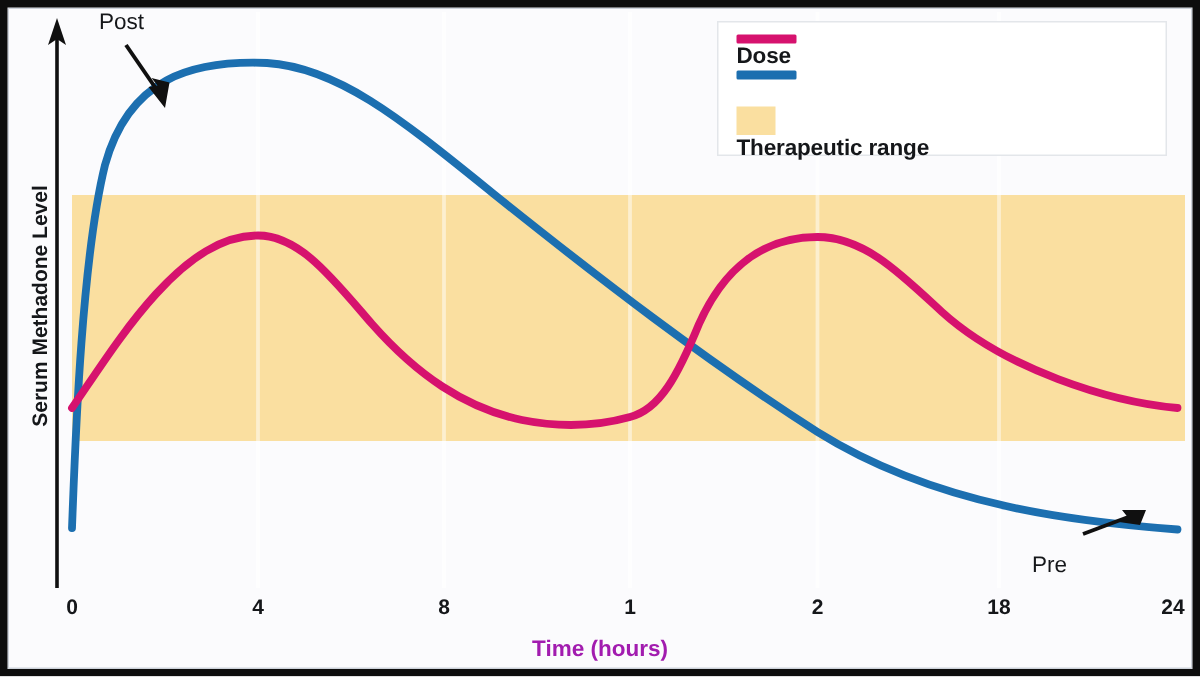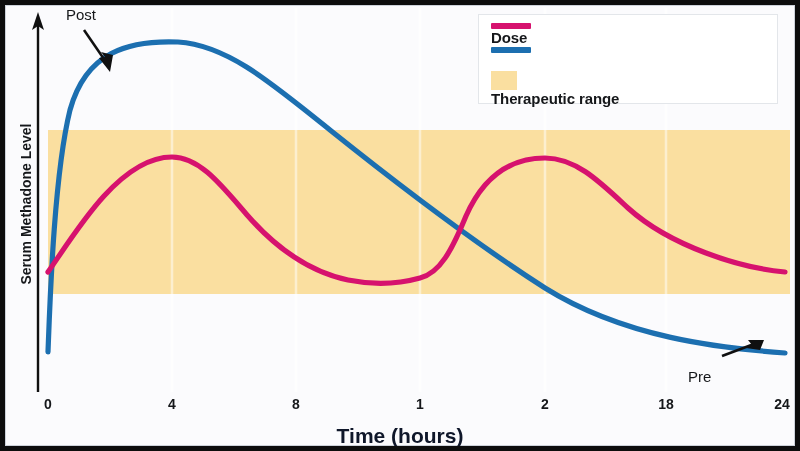--- a/index.html
+++ b/index.html
@@ -93,23 +93,23 @@
     color: #15171a;
     white-space: nowrap;
   }
   .x-axis-title {
     position: absolute;
     left: 0;
     top: 424px;
     width: 800px;
     text-align: center;
     font-family: "Liberation Sans", sans-serif;
-    font-size: 21px;
-    font-weight: 700;
-    color: #0f172a;
+    font-size: 15px;
+    font-weight: 700;
+    color: #a21caf;
   }
   .tick-label {
     position: absolute;
     top: 396px;
     width: 40px;
     margin-left: -20px;
     text-align: center;
     font-family: "Liberation Sans", sans-serif;
     font-size: 14px;
     font-weight: 700;

